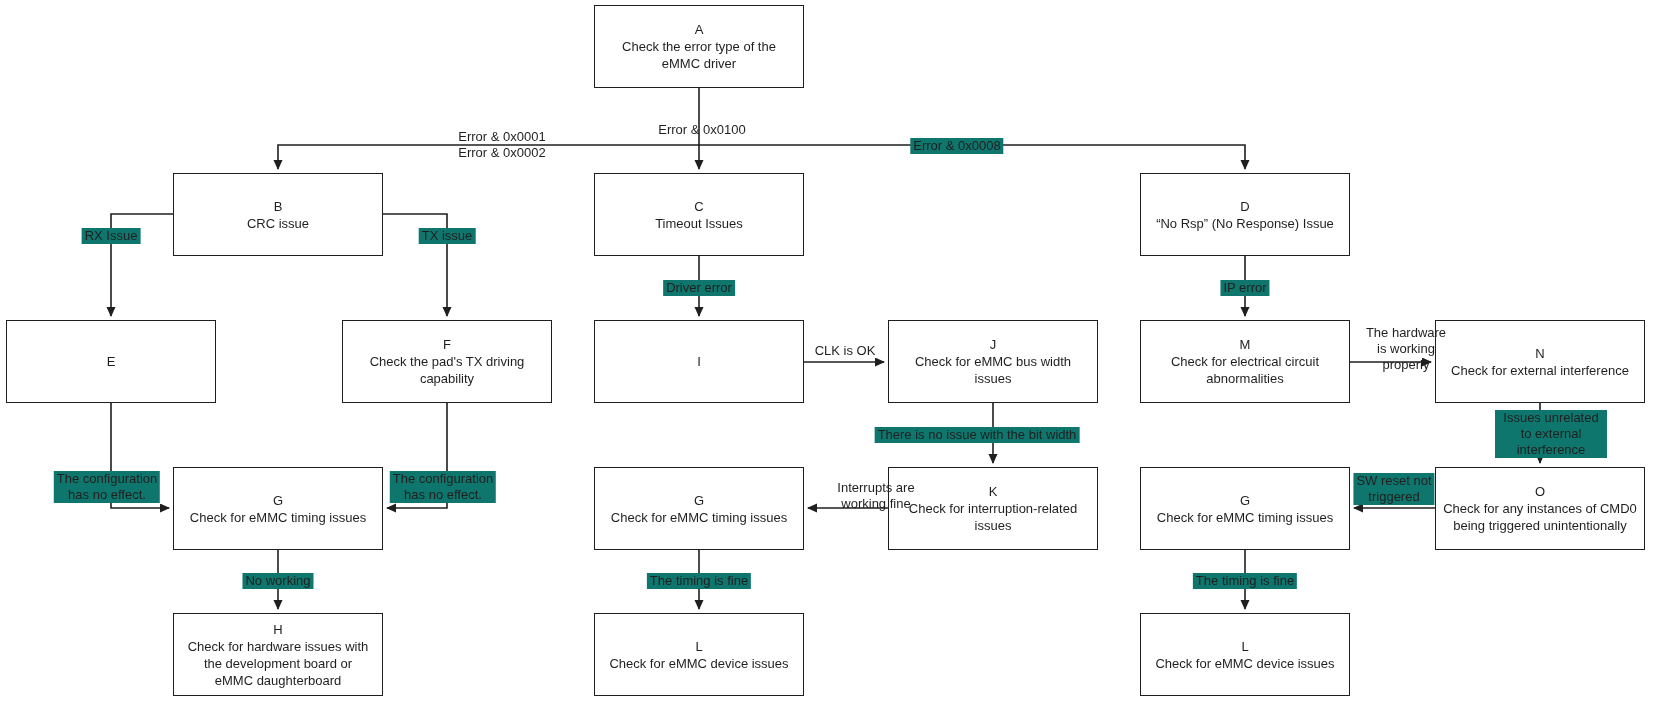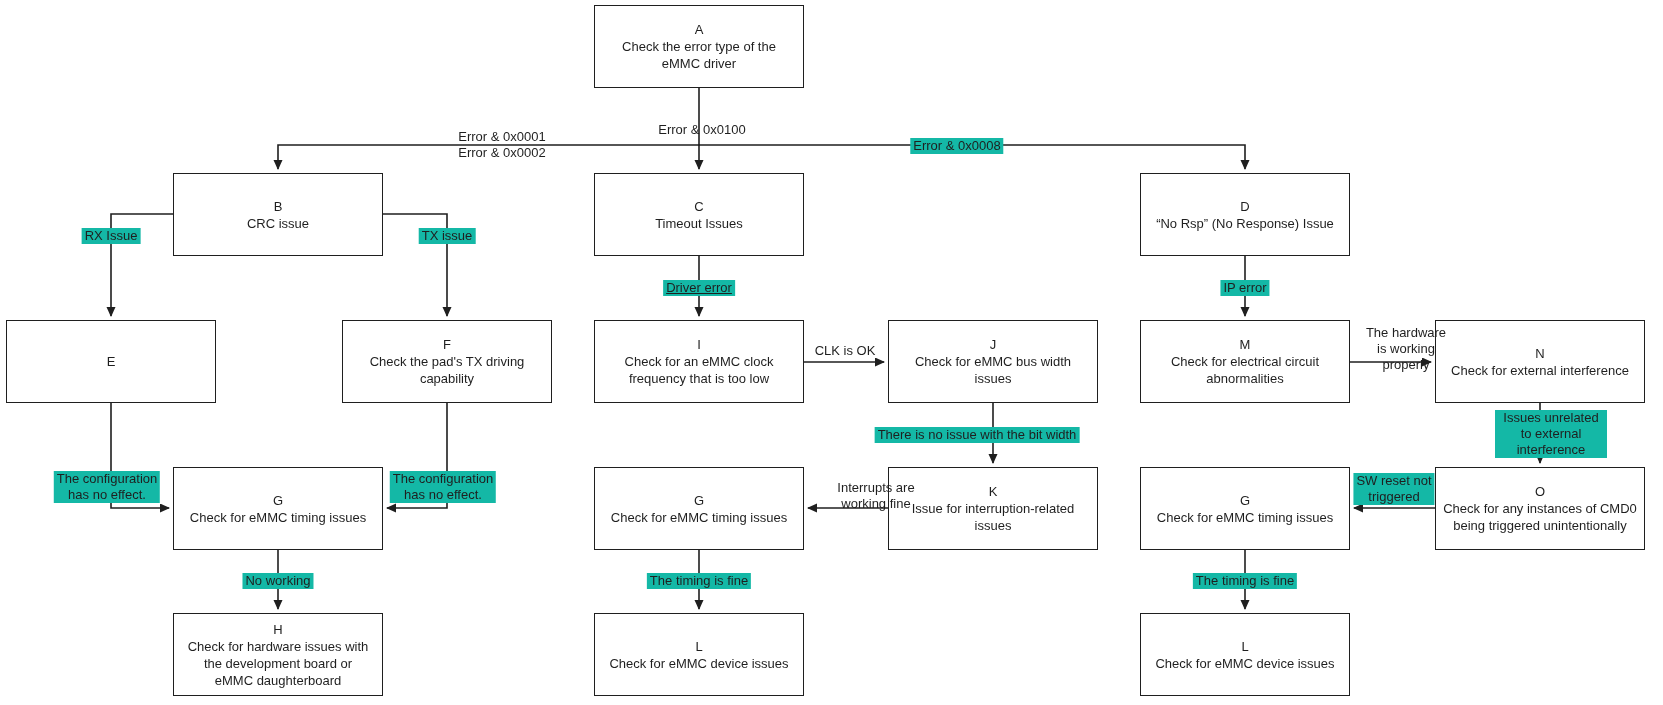--- a/index.html
+++ b/index.html
@@ -12,21 +12,21 @@
     position:absolute; width:210px; height:83px; box-sizing:border-box;
     border:1.4px solid #1f1f1f; background:#ffffff;
     display:flex; flex-direction:column; align-items:center; justify-content:center;
     text-align:center; font-size:13px; line-height:17px; white-space:pre-line;
     padding:2px 4px;
   }
   .elabel {
     position:absolute; transform:translate(-50%,-50%);
     font-size:13px; line-height:16px; text-align:center; white-space:pre-line;
   }
-  .bg { background:#14b8a6; padding:0 3px; }
+  .bg { background:#0f766e; padding:0 3px; }
   
   #n-a  { left:594px;  top:5px; }
   #n-b  { left:173px;  top:173px; }
   #n-c  { left:594px;  top:173px; }
   #n-d  { left:1140px; top:173px; }
   #n-e  { left:6px;    top:320px; }
   #n-f  { left:342px;  top:320px; }
   #n-i  { left:594px;  top:320px; }
   #n-j  { left:888px;  top:320px; }
   #n-m  { left:1140px; top:320px; }
@@ -41,21 +41,21 @@
   #n-l2 { left:1140px; top:613px; }
   
   #el-0  { left:502px;  top:145px; }
   #el-1  { left:702px;  top:130px; }
   #el-2  { left:957px;  top:146px; }
   #el-3  { left:111px;  top:236px; }
   #el-4  { left:447px;  top:236px; }
   #el-5  { left:107px;  top:487px; }
   #el-6  { left:443px;  top:487px; }
   #el-7  { left:278px;  top:581px; }
-  #el-8  { left:699px;  top:288px;text-decoration:underline; }
+  #el-8  { left:699px;  top:288px; }
   #el-9  { left:845px;  top:351px; }
   #el-10 { left:977px;  top:435px; }
   #el-11 { left:876px;  top:496px;text-align:center; }
   #el-12 { left:699px;  top:581px; }
   #el-13 { left:1245px; top:288px; }
   #el-14 { left:1389px; top:349px;margin-left:17px; }
   #el-15 { left:1537px; top:434px;margin-left:14px; }
   #el-16 { left:1394px; top:489px; }
   #el-17 { left:1245px; top:581px; }
 </style>
@@ -120,31 +120,29 @@
     <div>Check for eMMC timing issues</div>
   </div>
   <div class="node" id="n-h">
     <div>H</div>
     <div>Check for hardware issues with
 the development board or
 eMMC daughterboard</div>
   </div>
   <div class="node" id="n-i">
     <div>I</div>
-    <div>Check for an eMMC clock
-frequency that is too low</div>
   </div>
   <div class="node" id="n-j">
     <div>J</div>
     <div>Check for eMMC bus width
 issues</div>
   </div>
   <div class="node" id="n-k">
     <div>K</div>
-    <div>Issue for interruption-related
+    <div>Check for interruption-related
 issues</div>
   </div>
   <div class="node" id="n-g2">
     <div>G</div>
     <div>Check for eMMC timing issues</div>
   </div>
   <div class="node" id="n-l1">
     <div>L</div>
     <div>Check for eMMC device issues</div>
   </div>

